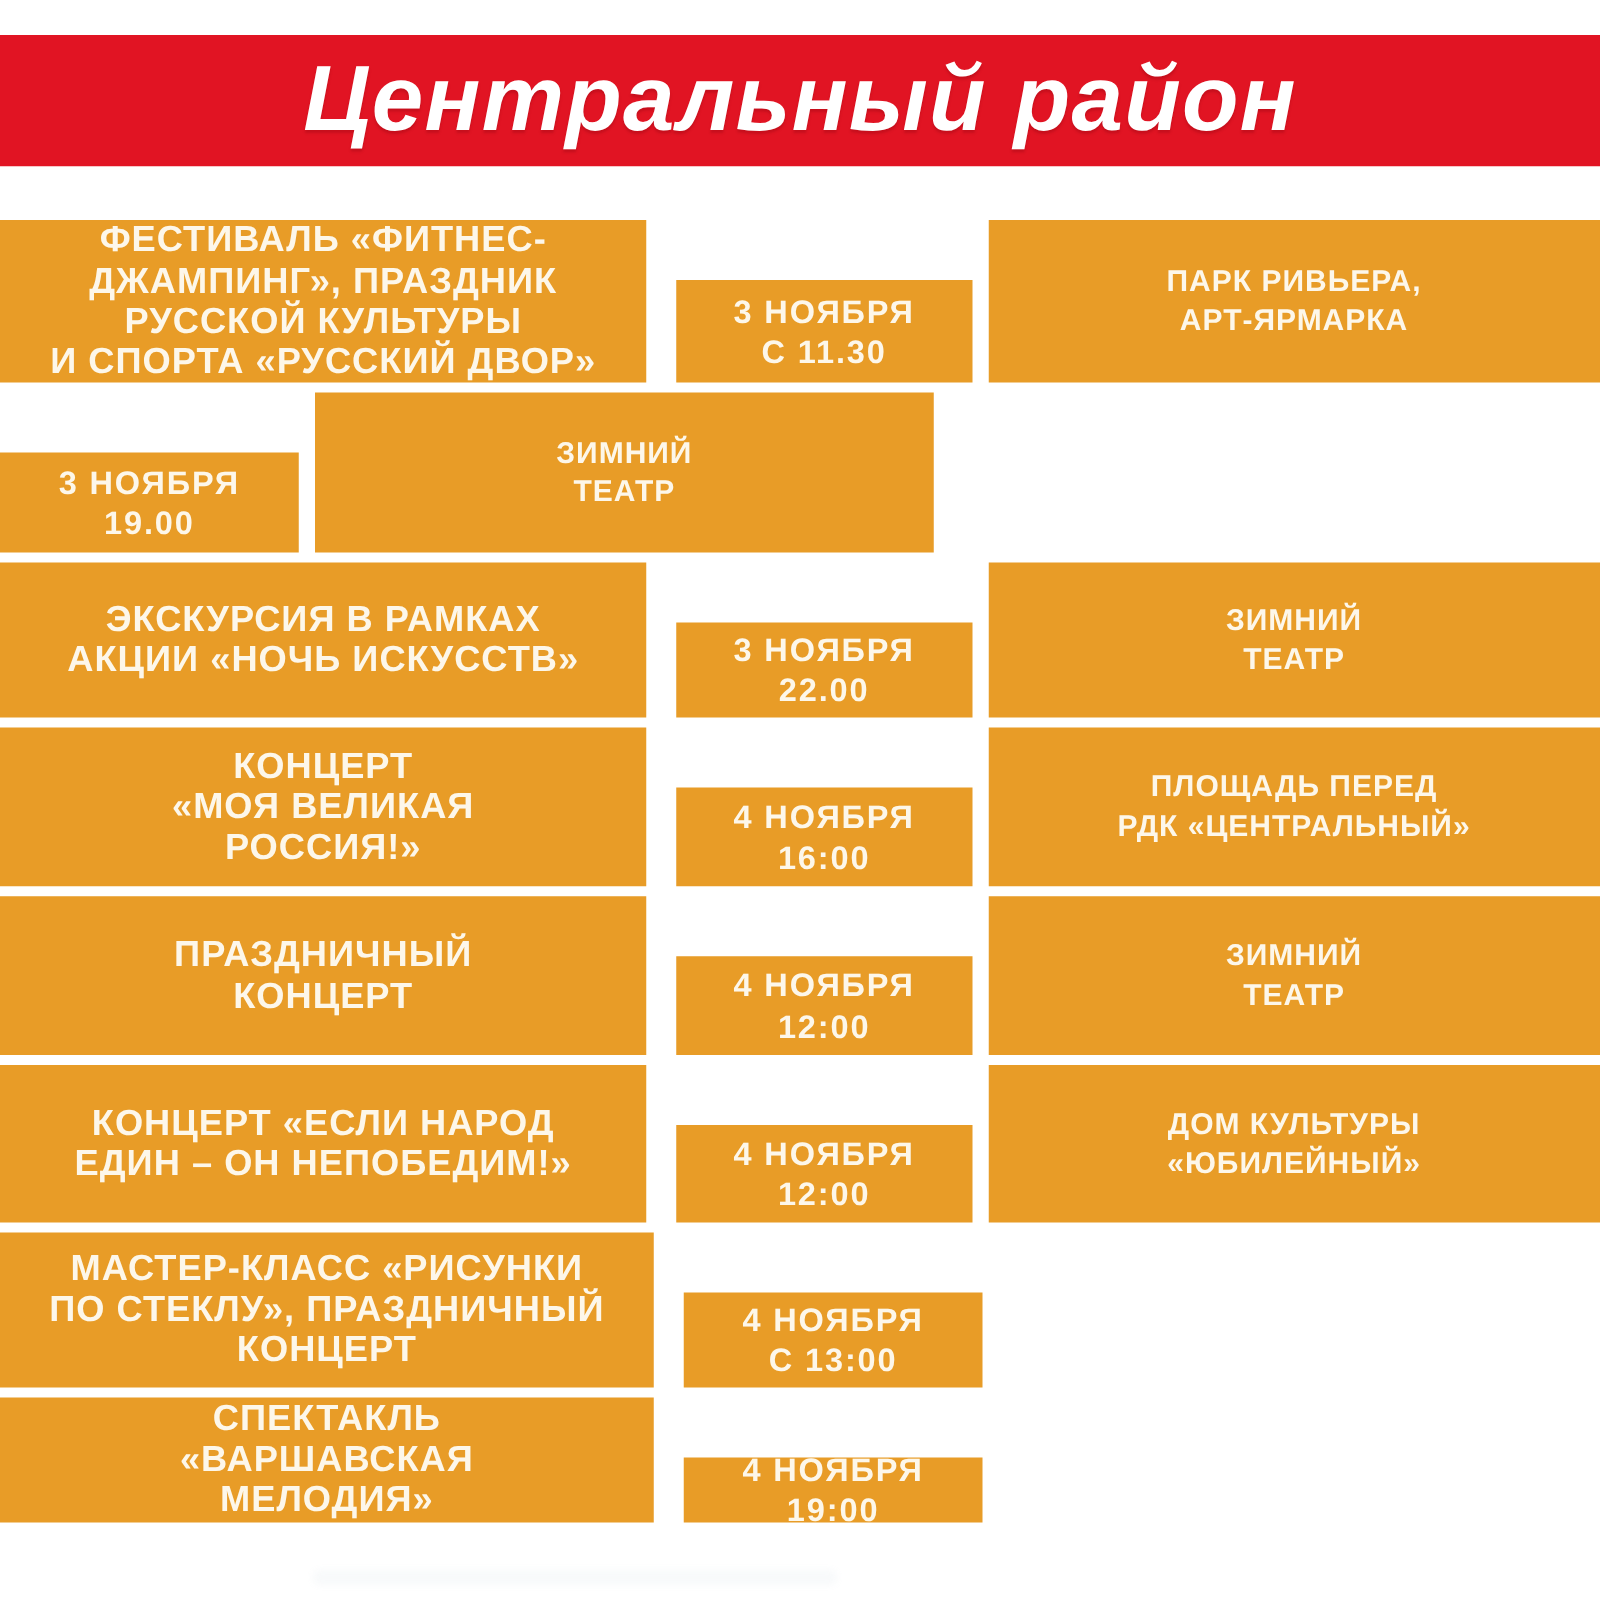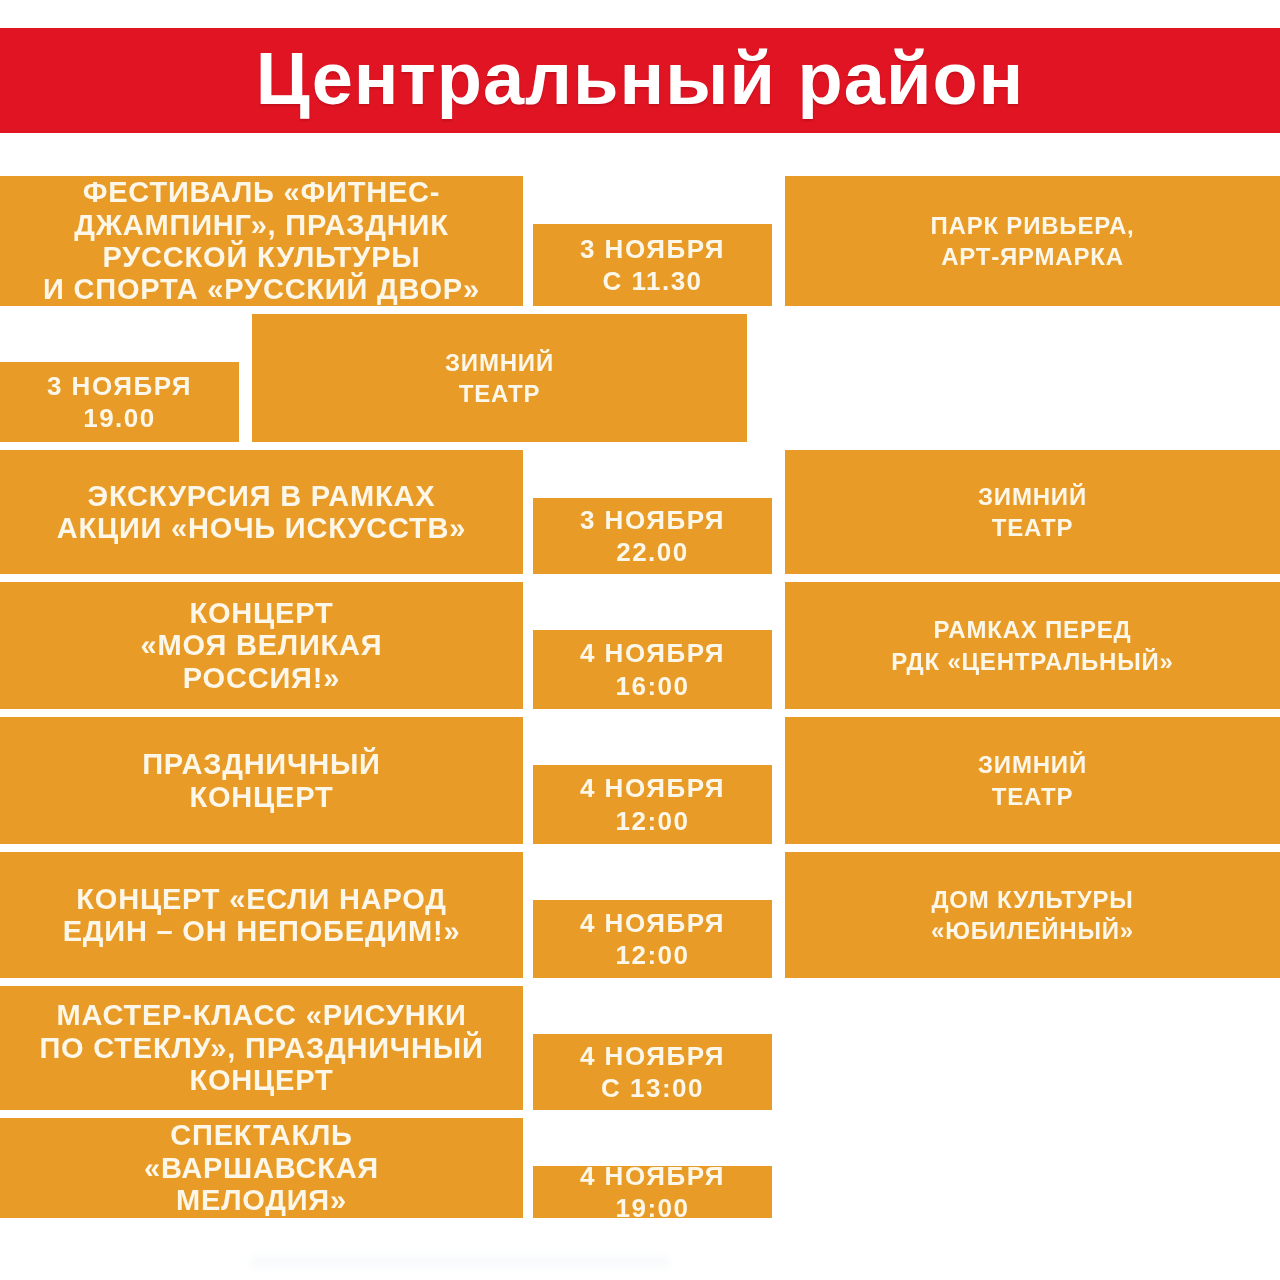--- a/index.html
+++ b/index.html
@@ -24,20 +24,21 @@
     height: 105px;
     background: #e11423;
     display: flex;
     align-items: center;
     justify-content: center;
   }
   .banner-title {
     color: #ffffff;
     font-size: 74px;
     font-weight: 800;
+    font-style: italic;
     letter-spacing: 1px;
     text-shadow: 0 2px 2px rgba(120,0,10,0.25);
     white-space: nowrap;
     transform: translateY(-2px);
   }
 
   
   .schedule {
     position: absolute;
     left: 0;
@@ -55,21 +56,21 @@
     justify-content: center;
     text-align: center;
     color: #fdf7ea;
     font-weight: 700;
     white-space: pre-line;
     box-sizing: border-box;
     padding: 4px 10px;
   }
   .c-event {
     width: 523px;
-    margin-right: 10px;
+    margin-right: 24px;
     font-size: 29px;
     line-height: 1.12;
     letter-spacing: 0.8px;
   }
   .c-date {
     width: 239px;
     margin-right: 13px;
     font-size: 26px;
     line-height: 1.25;
     letter-spacing: 1.5px;
@@ -130,21 +131,21 @@
     <div class="cell c-venue">ЗИМНИЙ
 ТЕАТР</div>
   </div>
 
   <div class="t-row" style="height:127px">
     <div class="cell c-event">КОНЦЕРТ
 «МОЯ ВЕЛИКАЯ
 РОССИЯ!»</div>
     <div class="cell c-date">4 НОЯБРЯ
 16:00</div>
-    <div class="cell c-venue">РАМКАХ ПЕРЕД
+    <div class="cell c-venue">ПЛОЩАДЬ ПЕРЕД
 РДК «ЦЕНТРАЛЬНЫЙ»</div>
   </div>
 
   <div class="t-row" style="height:127px">
     <div class="cell c-event">ПРАЗДНИЧНЫЙ
 КОНЦЕРТ</div>
     <div class="cell c-date">4 НОЯБРЯ
 12:00</div>
     <div class="cell c-venue">ЗИМНИЙ
 ТЕАТР</div>

